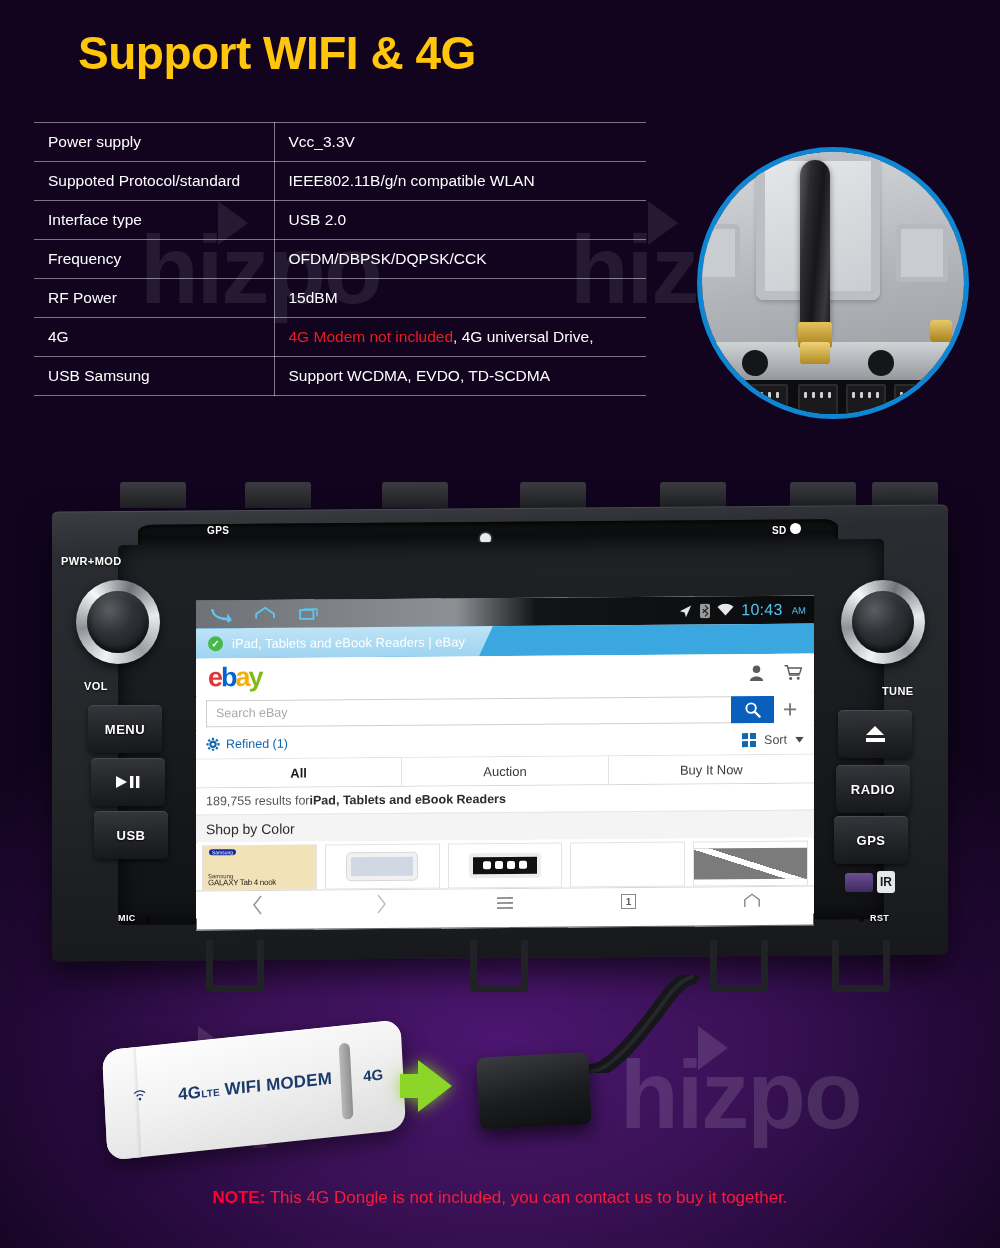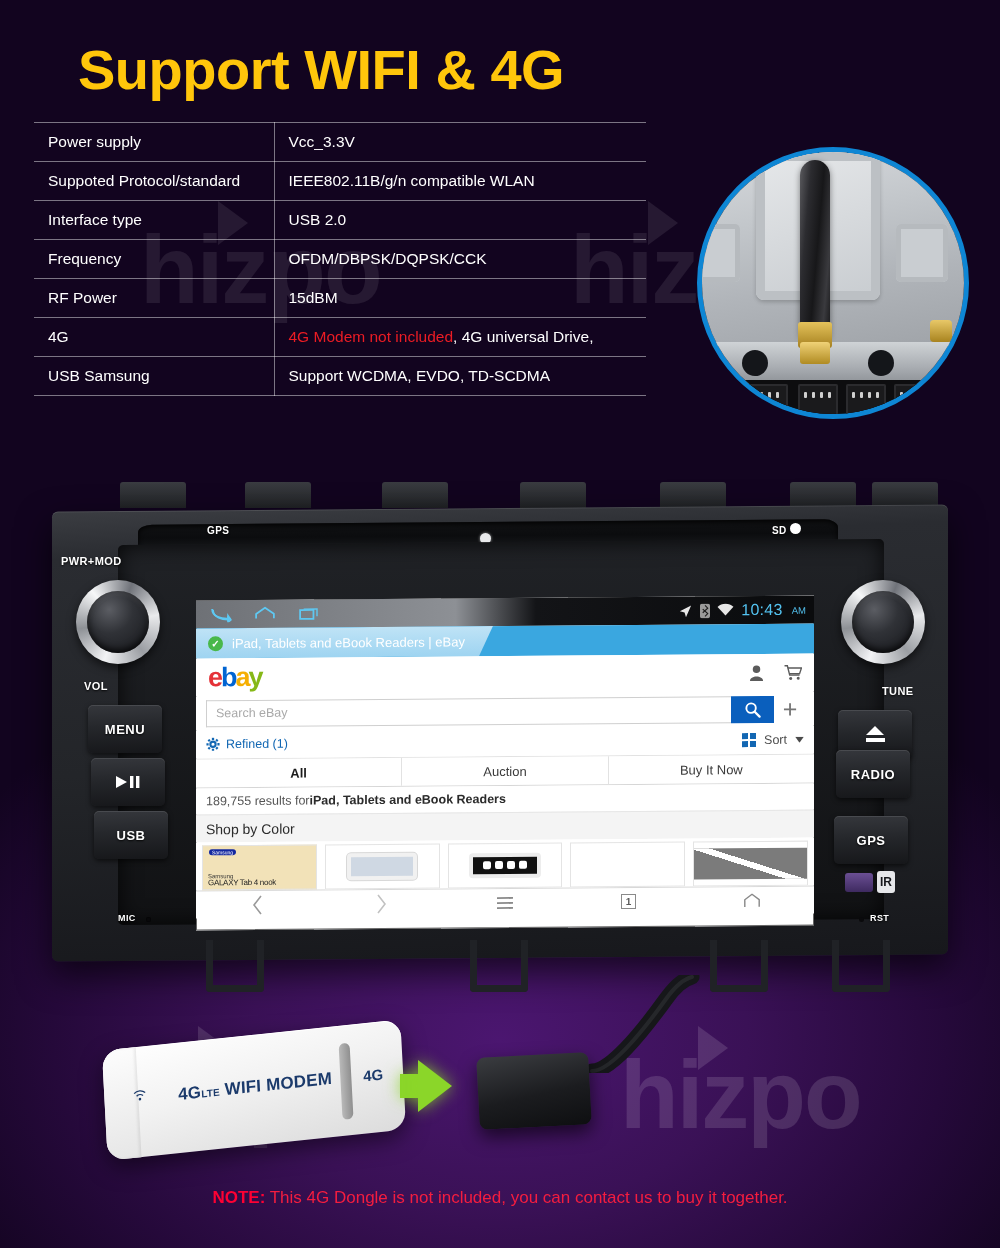--- a/index.html
+++ b/index.html
@@ -45,22 +45,22 @@
   .wm3 .tri { border-width:22px 0 22px 30px; border-color:transparent transparent transparent rgba(255,255,255,0.10); left:78px; top:-14px; }
   .wm4 { left:580px; top:665px; font-size:96px; color:rgba(255,255,255,0.10); }
   .wm4 .tri { border-width:22px 0 22px 30px; border-color:transparent transparent transparent rgba(255,255,255,0.10); left:78px; top:-14px; }
   .wm5 { left:120px; top:1040px; font-size:96px; color:rgba(255,255,255,0.13); }
   .wm5 .tri { border-width:22px 0 22px 30px; border-color:transparent transparent transparent rgba(255,255,255,0.13); left:78px; top:-14px; }
   .wm6 { left:620px; top:1040px; font-size:96px; color:rgba(255,255,255,0.13); }
   .wm6 .tri { border-width:22px 0 22px 30px; border-color:transparent transparent transparent rgba(255,255,255,0.13); left:78px; top:-14px; }
 
   
   #headline {
-    position:absolute; left:78px; top:37px;
-    font-size:56px; font-weight:bold;
+    position:absolute; left:78px; top:26px;
+    font-size:46px; font-weight:bold;
     color:#ffc60b;
     letter-spacing:-0.5px;
     z-index:6;
   }
 
   
   #spec-table {
     position:absolute; left:34px; top:122px;
     width:612px;
     border-collapse:collapse;
@@ -224,21 +224,21 @@
     box-shadow:0 2px 5px rgba(0,0,0,.6), inset 0 1px 0 rgba(255,255,255,.10);
     color:#ffffff;
     font-size:13px; font-weight:bold; letter-spacing:.5px;
     display:flex; align-items:center; justify-content:center;
     text-shadow:0 1px 2px rgba(0,0,0,.9);
   }
   .btn-menu{ left:88px; top:235px; }
   .btn-play{ left:91px; top:288px; }
   .btn-usb{ left:94px; top:341px; }
   .btn-eject{ left:838px; top:240px; }
-  .btn-radio{ left:836px; top:280px; }
+  .btn-radio{ left:836px; top:295px; }
   .btn-gps{ left:834px; top:346px; }
   .ir-win{
     position:absolute; left:845px; top:403px; width:28px; height:19px;
     background:linear-gradient(180deg,#6b4f94,#3e2a60);
     border-radius:3px;
   }
   .ir-badge{
     position:absolute; left:877px; top:401px; width:18px; height:22px;
     background:#e6e7ea; border-radius:3px; color:#15161a;
     font-size:12px; font-weight:bold; display:flex; align-items:center; justify-content:center;

